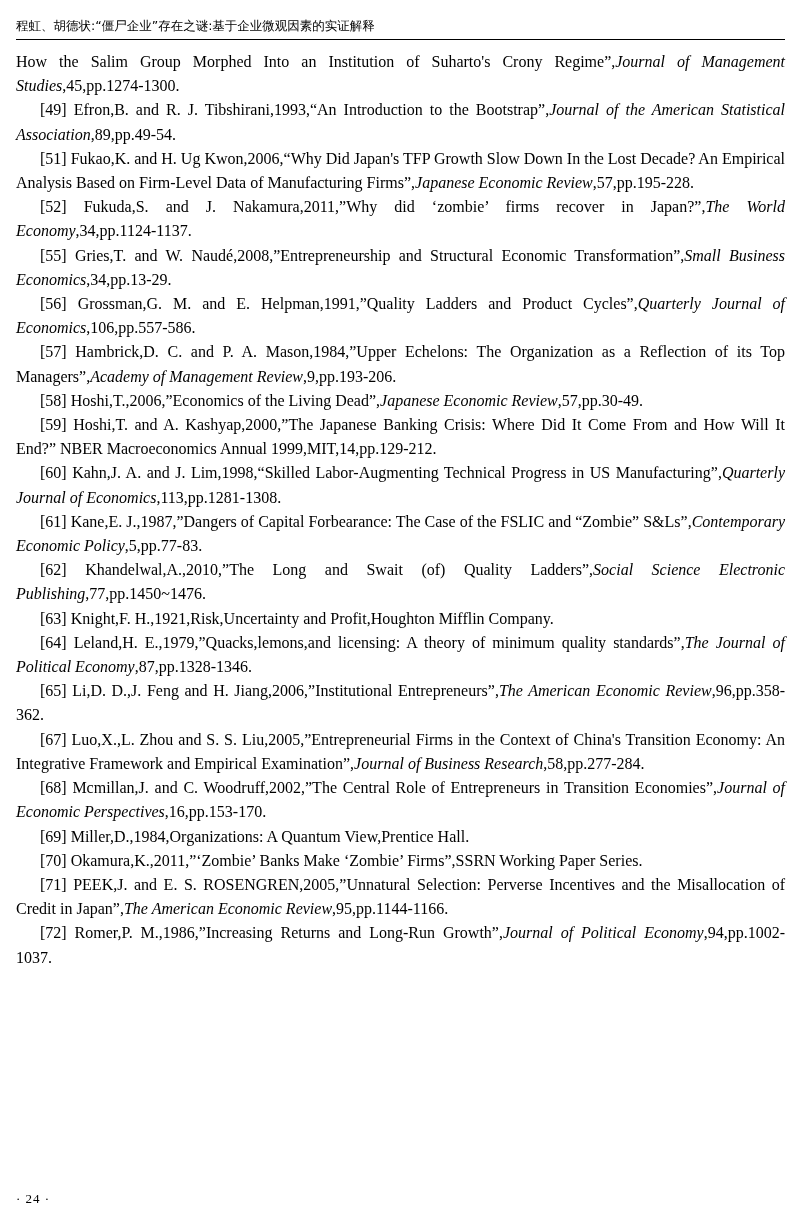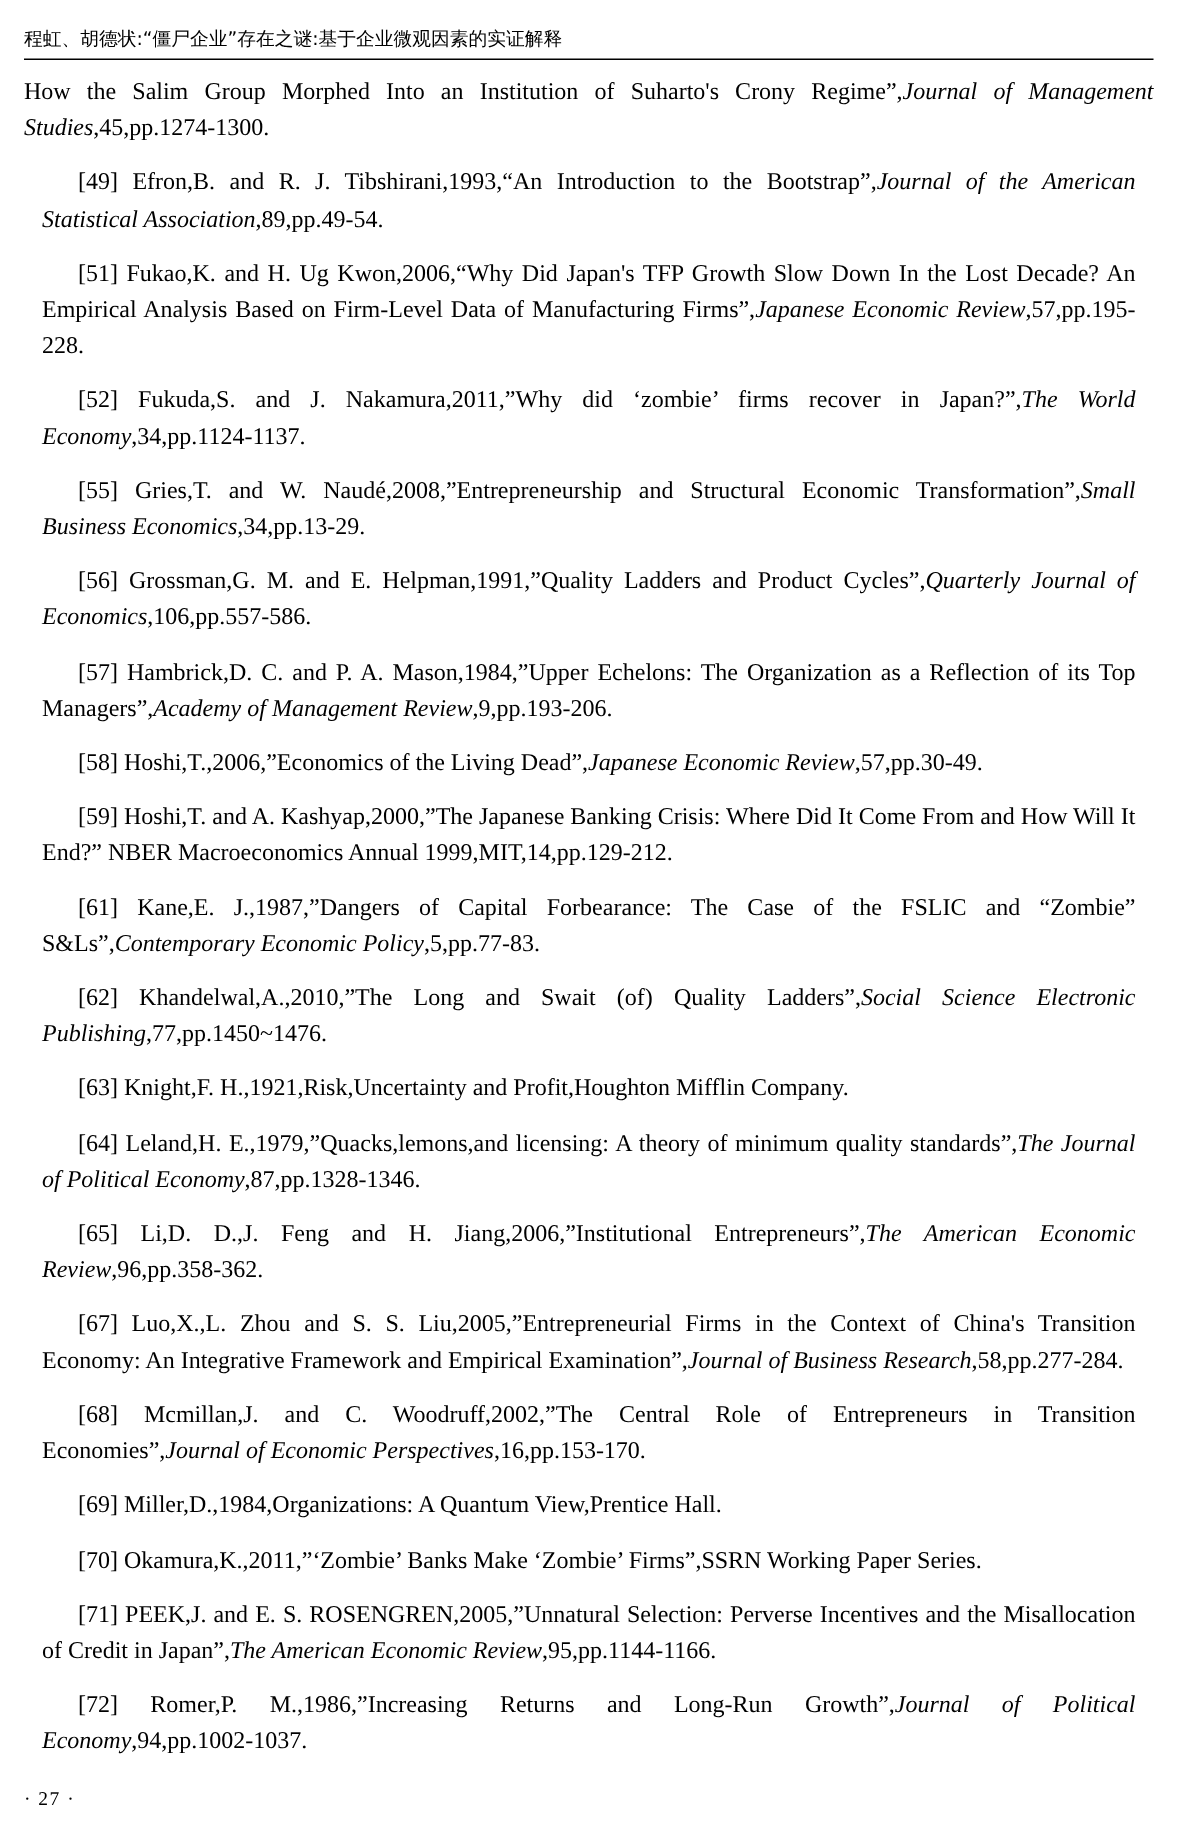--- a/index.html
+++ b/index.html
@@ -11,21 +11,21 @@
     width: 801px;
     height: 1219px;
     font-family: "Liberation Serif", serif;
     color: #000000;
   }
   .page {
     position: relative;
     width: 801px;
     height: 1219px;
     box-sizing: border-box;
-    padding: 18px 32px 0 16px;
+    padding: 18px 16px 0 16px;
   }
   .runhead {
     font-family: "DejaVu Sans", sans-serif;
     font-size: 12.5px;
     letter-spacing: 0px;
     color: #000;
     padding-bottom: 4px;
     white-space: nowrap;
   }
   .rule {
@@ -36,21 +36,21 @@
     font-size: 16px;
     line-height: 24.2px;
     text-align: justify;
     text-justify: inter-word;
   }
   .para {
     margin: 0;
     text-indent: 0;
   }
   .entry {
-    margin: 12px;
+    margin: 0;
     text-indent: 24px;
   }
   .it {
     font-style: italic;
   }
   .footer {
     position: absolute;
     left: 16px;
     bottom: 12px;
     font-size: 13px;
@@ -81,20 +81,21 @@
     <p class="entry"><span>[55]</span><span> Gries,T. and W. Naudé,2008,”Entrepreneurship and Structural Economic Transformation”,</span><span class="it">Small Business Economics</span><span>,34,pp.13-29.</span></p>
 
     <p class="entry"><span>[56]</span><span> Grossman,G. M. and E. Helpman,1991,”Quality Ladders and Product Cycles”,</span><span class="it">Quarterly Journal of Economics</span><span>,106,pp.557-586.</span></p>
 
     <p class="entry"><span>[57]</span><span> Hambrick,D. C. and P. A. Mason,1984,”Upper Echelons: The Organization as a Reflection of its Top Managers”,</span><span class="it">Academy of Management Review</span><span>,9,pp.193-206.</span></p>
 
     <p class="entry"><span>[58]</span><span> Hoshi,T.,2006,”Economics of the Living Dead”,</span><span class="it">Japanese Economic Review</span><span>,57,pp.30-49.</span></p>
 
     <p class="entry"><span>[59]</span><span> Hoshi,T. and A. Kashyap,2000,”The Japanese Banking Crisis: Where Did It Come From and How Will It End?” NBER Macroeconomics Annual 1999,MIT,14,pp.129-212.</span><span class="it"></span><span></span></p>
 
+    <p class="entry"><span>[60]</span><span> Kahn,J. A. and J. Lim,1998,“Skilled Labor-Augmenting Technical Progress in US Manufacturing”,</span><span class="it">Quarterly Journal of Economics</span><span>,113,pp.1281-1308.</span></p>
 
     <p class="entry"><span>[61]</span><span> Kane,E. J.,1987,”Dangers of Capital Forbearance: The Case of the FSLIC and “Zombie” S&amp;Ls”,</span><span class="it">Contemporary Economic Policy</span><span>,5,pp.77-83.</span></p>
 
     <p class="entry"><span>[62]</span><span> Khandelwal,A.,2010,”The Long and Swait (of) Quality Ladders”,</span><span class="it">Social Science Electronic Publishing</span><span>,77,pp.1450~1476.</span></p>
 
     <p class="entry"><span>[63]</span><span> Knight,F. H.,1921,Risk,Uncertainty and Profit,Houghton Mifflin Company.</span><span class="it"></span><span></span></p>
 
     <p class="entry"><span>[64]</span><span> Leland,H. E.,1979,”Quacks,lemons,and licensing: A theory of minimum quality standards”,</span><span class="it">The Journal of Political Economy</span><span>,87,pp.1328-1346.</span></p>
 
     <p class="entry"><span>[65]</span><span> Li,D. D.,J. Feng and H. Jiang,2006,”Institutional Entrepreneurs”,</span><span class="it">The American Economic Review</span><span>,96,pp.358-362.</span></p>
@@ -107,14 +108,14 @@
     <p class="entry"><span>[69]</span><span> Miller,D.,1984,Organizations: A Quantum View,Prentice Hall.</span><span class="it"></span><span></span></p>
 
     <p class="entry"><span>[70]</span><span> Okamura,K.,2011,”‘Zombie’ Banks Make ‘Zombie’ Firms”,SSRN Working Paper Series.</span><span class="it"></span><span></span></p>
 
     <p class="entry"><span>[71]</span><span> PEEK,J. and E. S. ROSENGREN,2005,”Unnatural Selection: Perverse Incentives and the Misallocation of Credit in Japan”,</span><span class="it">The American Economic Review</span><span>,95,pp.1144-1166.</span></p>
 
     <p class="entry"><span>[72]</span><span> Romer,P. M.,1986,”Increasing Returns and Long-Run Growth”,</span><span class="it">Journal of Political Economy</span><span>,94,pp.1002-1037.</span></p>
 
   </div>
 
-  <div class="footer">· 27 ·</div>
+  <div class="footer">· 24 ·</div>
 </div>
 
 </body></html>

